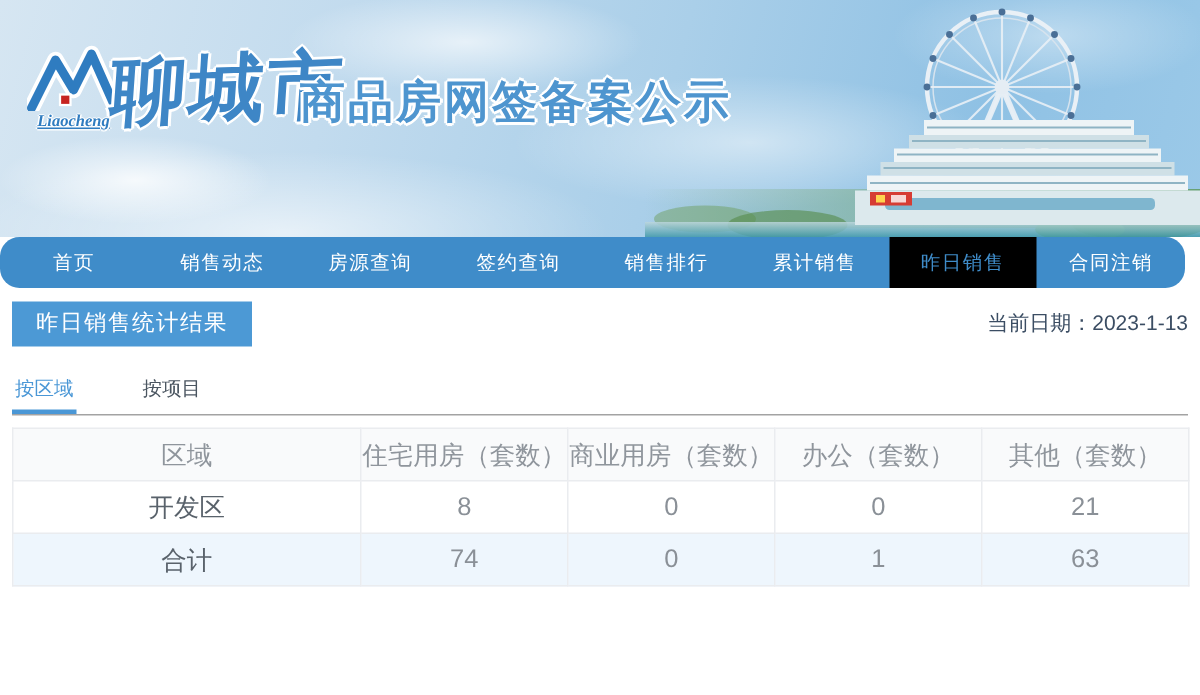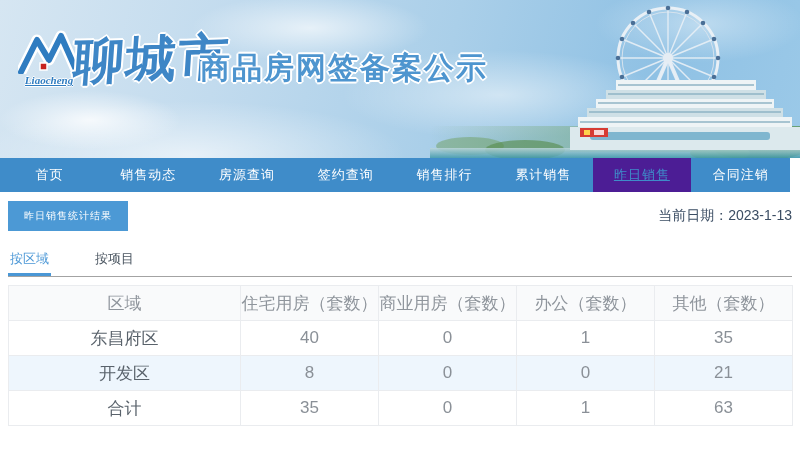--- a/index.html
+++ b/index.html
@@ -21,29 +21,29 @@
     font-family:"Liberation Serif","DejaVu Serif",serif;
     text-shadow:-1px 0 #fff,1px 0 #fff,0 -1px #fff,0 1px #fff;text-decoration:underline; }
   .outline-white { text-shadow:-2px 0 0 #fff,2px 0 0 #fff,0 -2px 0 #fff,0 2px 0 #fff,
     -1px -1px 0 #fff,1px 1px 0 #fff,-1px 1px 0 #fff,1px -1px 0 #fff; }
   .city-name { position:absolute; left:74px; top:26px; font-size:50px; font-weight:900; color:#3e86c6;
     transform:skewX(-6deg) rotate(-2deg); letter-spacing:2px; }
   .site-title { position:absolute; left:200px; top:48px; font-size:30px; font-weight:900; color:#4e95cf; letter-spacing:2px; }
   .scene { position:absolute; right:0; bottom:0; }
 
   
-  .nav { display:flex; width:790px; height:34px; background:#3f8cc9; }
+  .nav { display:flex; width:790px; height:34px; background:#3f8cc9;border-radius:13px; }
   .nav-item { flex:1; display:flex; align-items:center; justify-content:center;
     color:#fff; font-size:13px; letter-spacing:1px; cursor:pointer; white-space:nowrap; }
-  .nav-item.active { background:#4c1d95; color:#3f8cc9;text-decoration:underline; }
+  .nav-item.active { background:#000000; color:#3f8cc9; }
 
   
   .main { padding:0 8px; }
   .toolbar { margin-top:9px; height:30px; display:flex; justify-content:space-between; align-items:center; }
-  .section-badge { background:#4c99d5; color:#fff; font-size:10px; line-height:30px; padding:0 16px; letter-spacing:1px; }
+  .section-badge { background:#4c99d5; color:#fff; font-size:15px; line-height:30px; padding:0 16px; letter-spacing:1px; }
   .current-date { color:#3b4d63; font-size:14px; }
 
   .tabs { margin-top:13px; height:33px; border-bottom:1px solid #a3a3a3; display:flex; }
   .tab { margin-right:42px; padding:0 2px; font-size:13px; color:#4a5560; line-height:30px; cursor:pointer; }
   .tab.active { color:#4a97d6; border-bottom:3px solid #4a97d6; }
 
   .stat-table { margin-top:8px; width:784px; border-collapse:collapse; table-layout:fixed; }
   .stat-table th, .stat-table td { border:1px solid #eaecef; height:35px; text-align:center;
     font-size:17px; font-weight:normal; }
   .stat-table th { background:#f9fafb; color:#8f959c; }
@@ -181,36 +181,29 @@
         <tr>
           <th class="col-region">区域</th>
           <th class="col-num">住宅用房（套数）</th>
           <th class="col-num">商业用房（套数）</th>
           <th class="col-num">办公（套数）</th>
           <th class="col-num">其他（套数）</th>
         </tr>
       </thead>
       <tbody>
         <tr>
-          <td>东昌府区</td>
-          <td>40</td>
-          <td>0</td>
-          <td>1</td>
-          <td>35</td>
-        </tr>
-        <tr>
           <td>开发区</td>
           <td>8</td>
           <td>0</td>
           <td>0</td>
           <td>21</td>
         </tr>
         <tr>
           <td>合计</td>
-          <td>35</td>
+          <td>74</td>
           <td>0</td>
           <td>1</td>
           <td>63</td>
         </tr>
       </tbody>
     </table>
 
   </div>
 </div>
 

